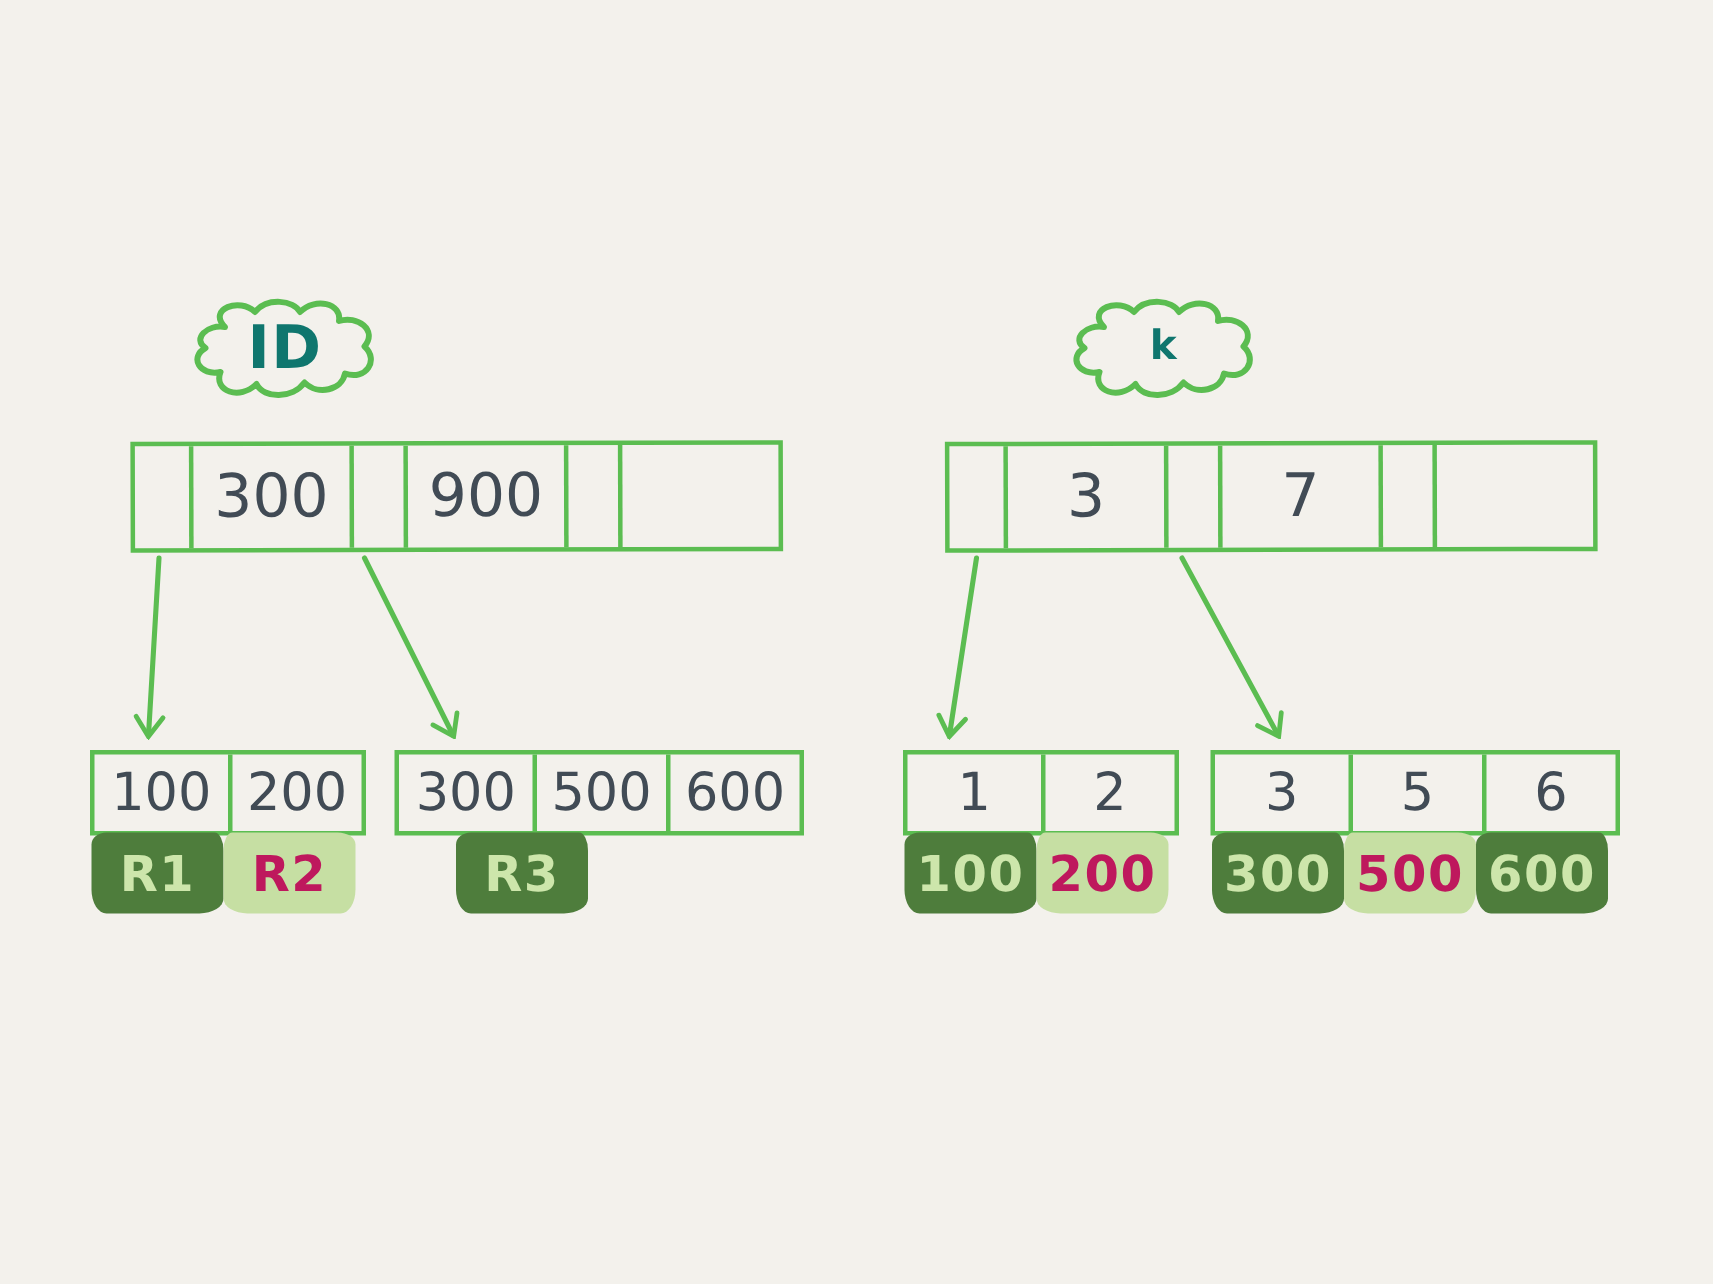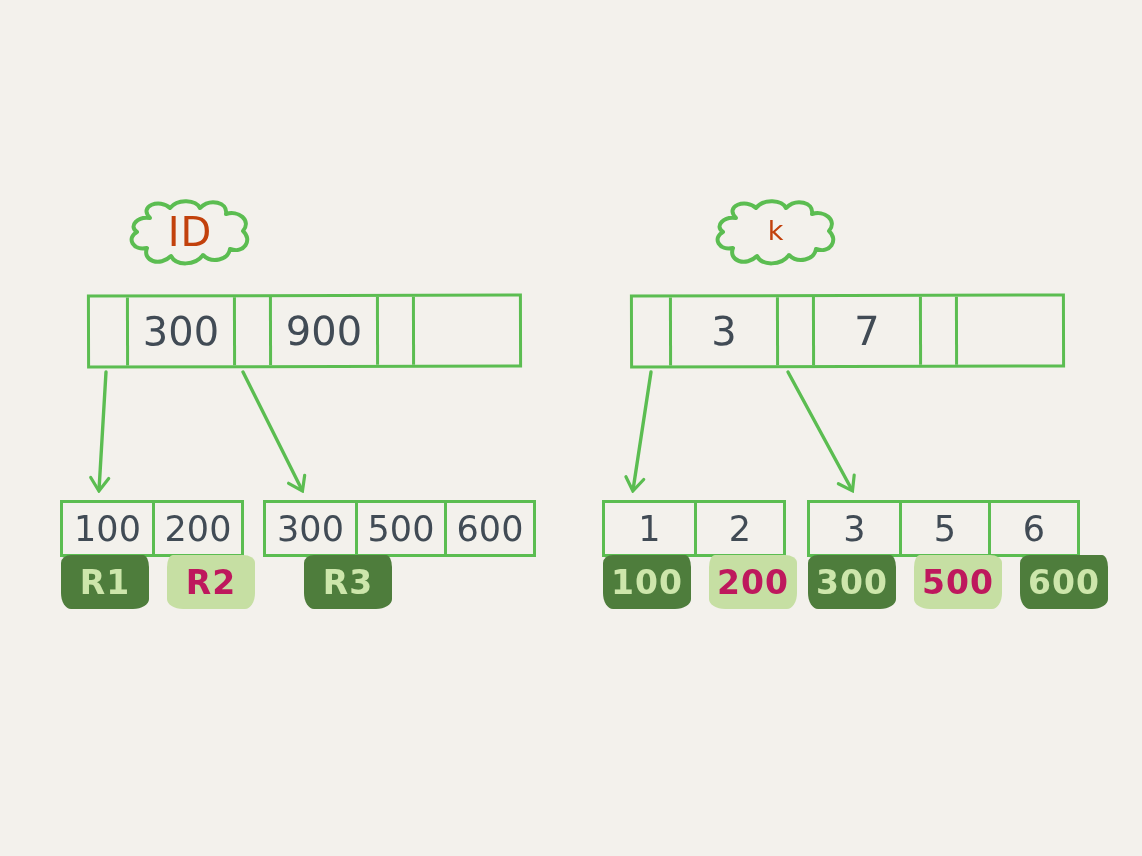--- a/index.html
+++ b/index.html
@@ -5,39 +5,39 @@
   html,body{margin:0;padding:0;background:#f3f1ec;}
   .canvas{
     position:relative;width:1142px;height:856px;background:#f3f1ec;
     font-family:"DejaVu Sans", sans-serif;overflow:hidden;
   }
   
   .cloud{position:absolute;}
   .cloud svg{position:absolute;inset:0;overflow:visible;}
   .cloud .lbl{
     position:absolute;inset:0;display:flex;align-items:center;justify-content:center;
-    color:#c2410c;font-weight:400;letter-spacing:1px;
+    color:#0f766e;font-weight:700;letter-spacing:1px;
   }
   
   .node{
     position:absolute;display:flex;box-sizing:border-box;
     border:3px solid #5bbd51;background:transparent;width:max-content;
   }
   .node .cell{
     display:flex;align-items:center;justify-content:center;
     box-sizing:border-box;color:#414b55;
   }
   .node .cell + .cell{border-left:3px solid #5bbd51;}
   .root-node{height:74px;font-size:40px;transform:rotate(-0.15deg);}
   .root-node .cw-n{width:36px;}
   .root-node .cw-w{width:107px;}
   .leaf-node{height:57px;font-size:35px;}
   .leaf-node .cell{width:89px;}
   
-  .records{position:absolute;display:flex;gap:18px;justify-content:space-between;}
+  .records{position:absolute;display:flex;gap:0;justify-content:space-between;}
   .rec{
     width:88px;height:54px;display:flex;align-items:center;justify-content:center;
     font-size:33px;font-weight:bold;letter-spacing:1px;
   }
   .rec.dark{
     background:#4e7d3c;color:#cde6ab;
     border-radius:10px 6px 16px 10px / 8px 12px 10px 16px;
   }
   .rec.light{
     background:#c6dfa3;color:#be185d;

